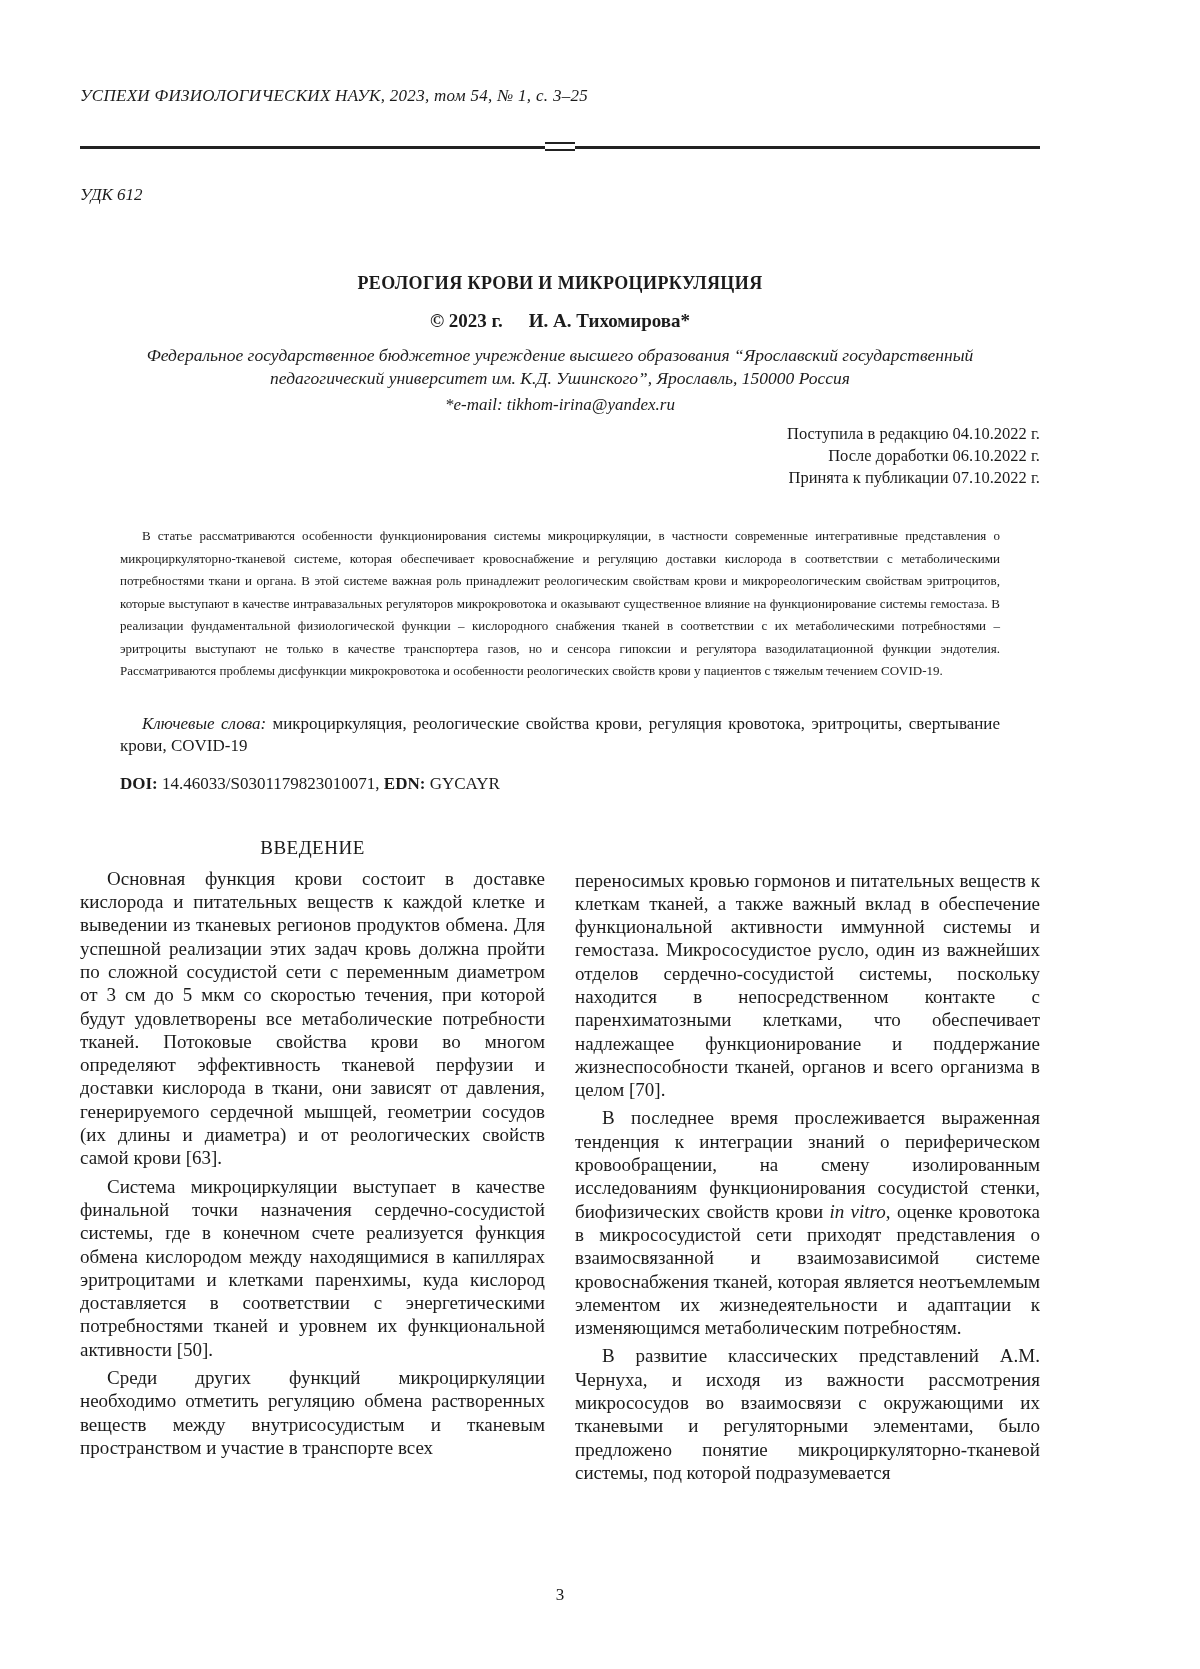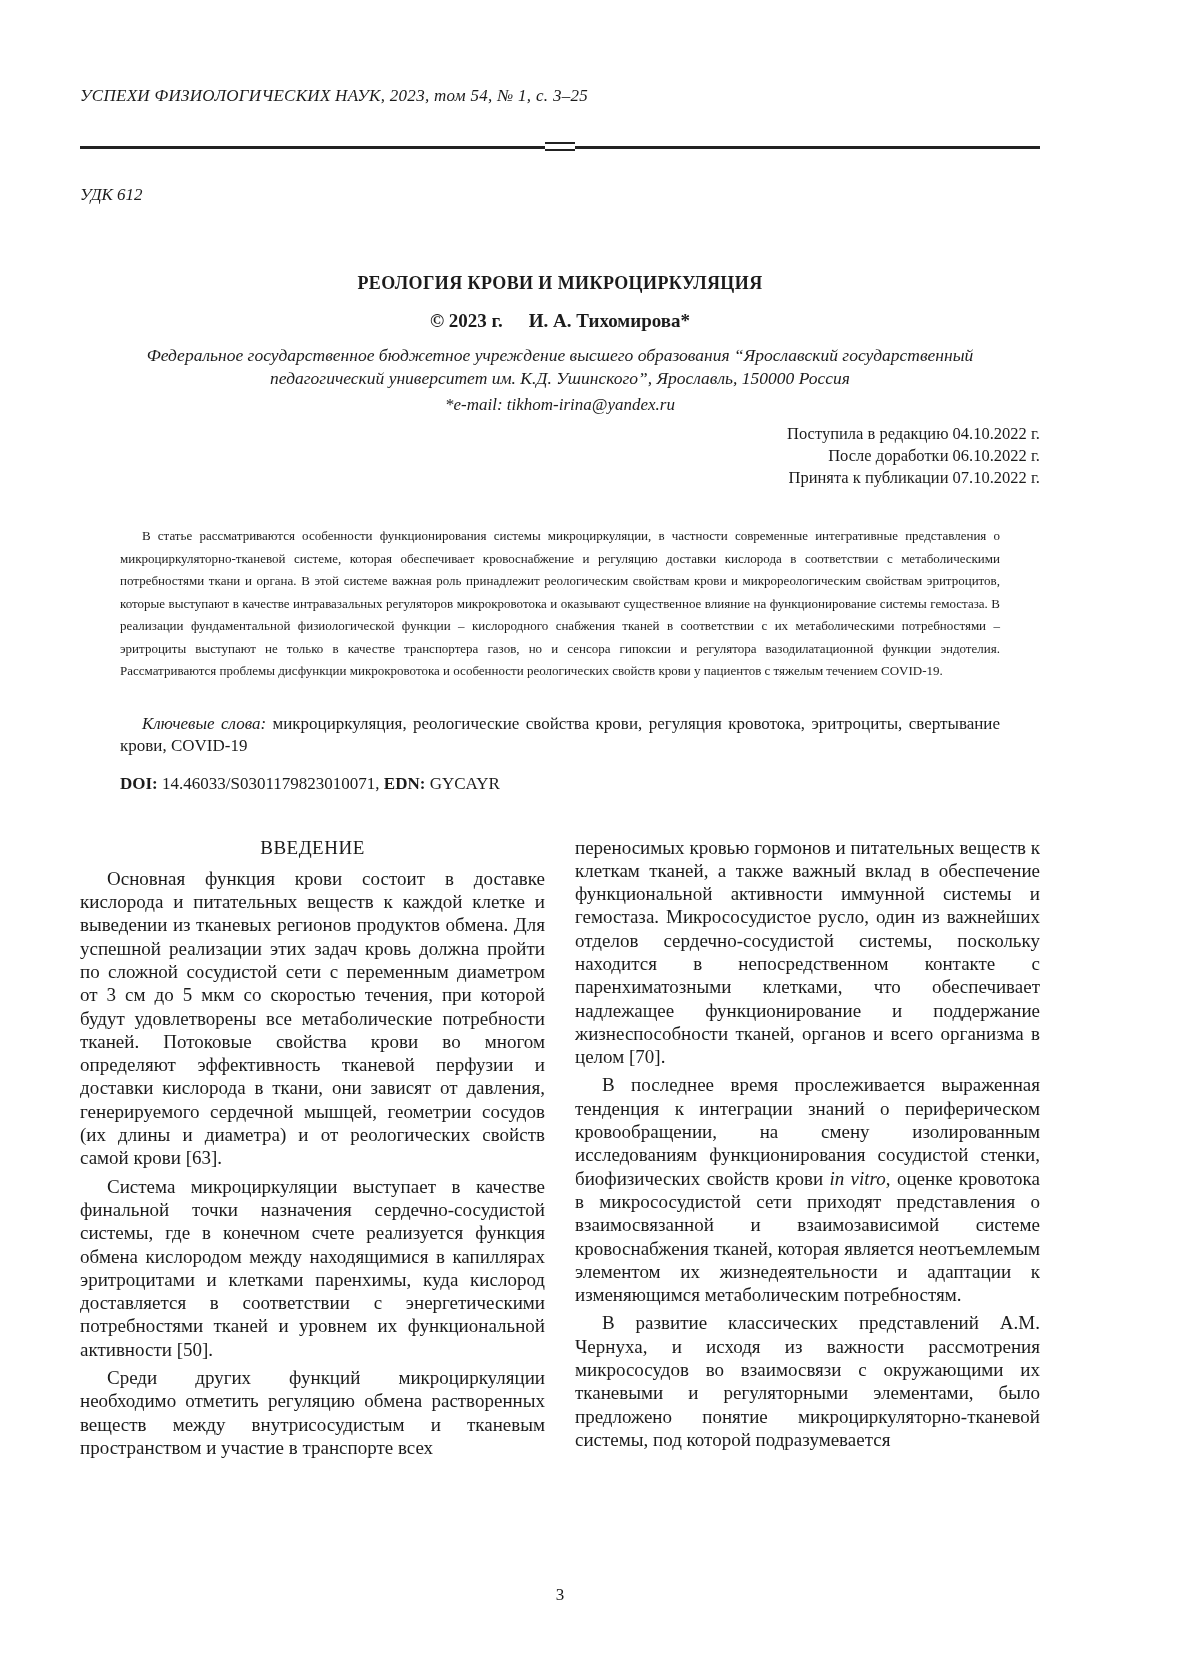--- a/index.html
+++ b/index.html
@@ -61,21 +61,21 @@
     line-height: 22.5px;
     text-indent: 22px;
   }
 
   .doi-line { margin: 16px 40px 0 40px; font-size: 17px; }
 
   .columns { display: flex; gap: 30px; margin-top: 42px; }
   .col { flex: 1; min-width: 0; text-align: justify; font-size: 19px; line-height: 23.3px; }
   .col p { text-indent: 27px; margin: 0; }
   .col p + p { margin-top: 5px; }
-  .col p.no-indent { text-indent: 0; }
+  .col p.no-indent { text-indent: 0; margin-top: 33px; }
 
   .section-heading {
     text-align: center;
     font-size: 19px;
     font-weight: normal;
     letter-spacing: 0.5px;
     margin-bottom: 8px;
     text-indent: 0;
   }
 

